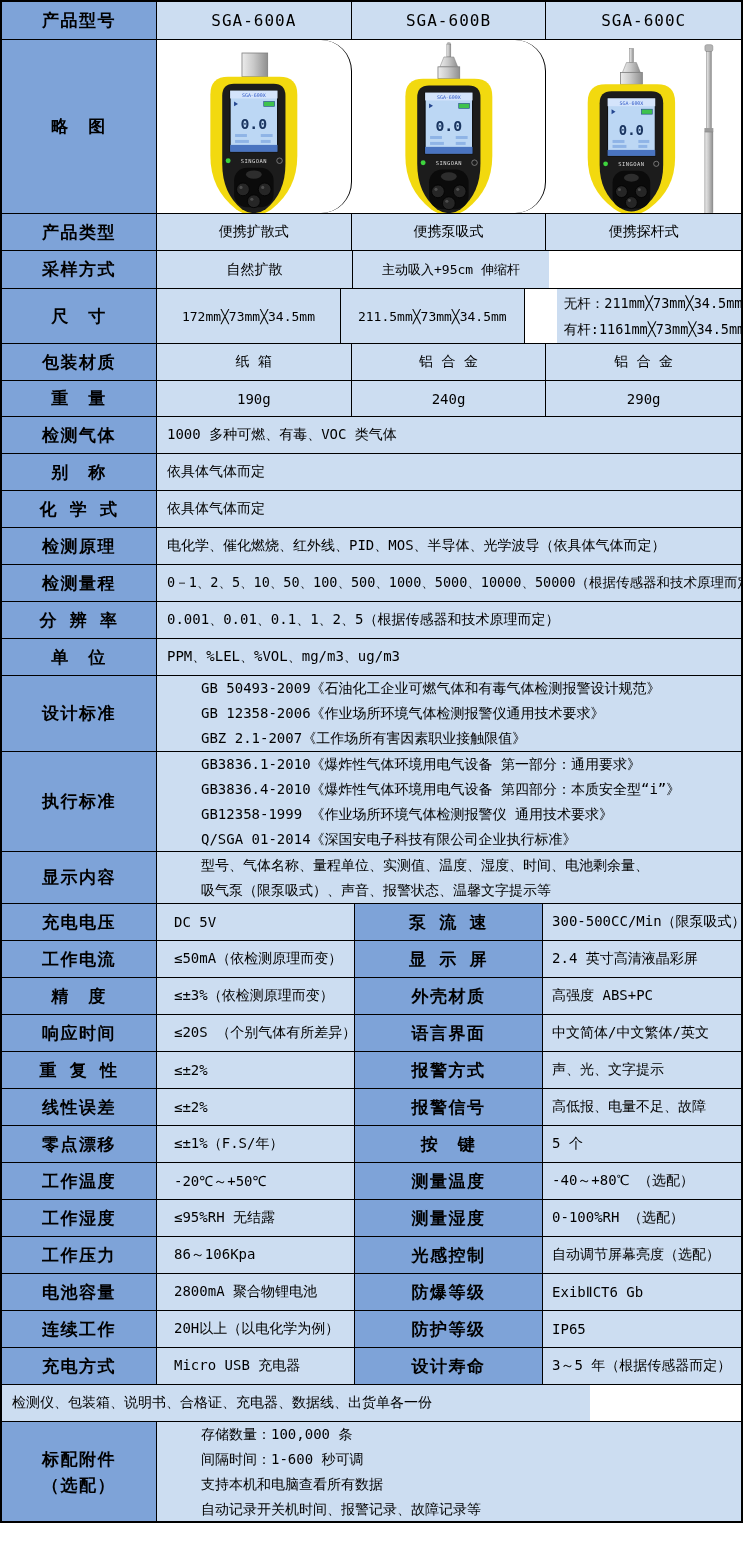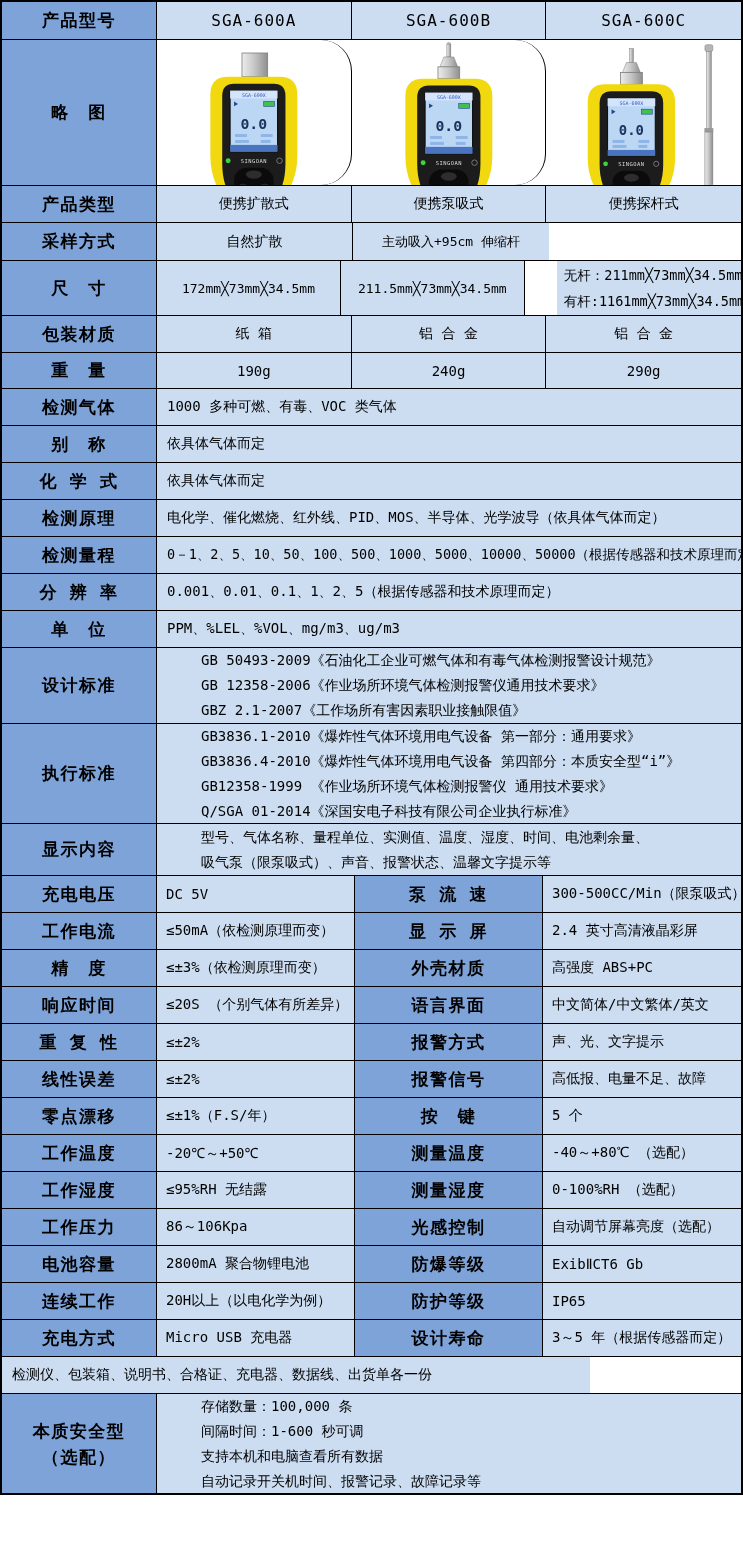--- a/index.html
+++ b/index.html
@@ -10,38 +10,38 @@
   .cell{box-sizing:border-box;border-right:1.5px solid #000;display:flex;align-items:center;justify-content:center;overflow:hidden;}
   .cell:last-child{border-right:none;}
   .lab{width:155px;background:#7ea3d8;font-weight:bold;font-size:17px;letter-spacing:1.5px;text-align:center;flex-shrink:0;}
   .lab.two-line{flex-direction:column;line-height:26px;}
   .val{background:#ccddf1;font-size:14px;}
   .col3{width:196px;}
   .imgcell{width:196px;background:#ffffff;align-items:flex-start;justify-content:center;border-radius:31px;}
   .wide{width:588px;justify-content:flex-start;padding-left:10px;font-size:14px;white-space:nowrap;}
   .wide.lines{flex-direction:column;align-items:flex-start;justify-content:center;line-height:25px;padding-left:44px;}
   .size-c{flex-direction:column;align-items:flex-start;justify-content:center;padding-left:7px;line-height:26px;font-size:13.5px;white-space:nowrap;margin-left:32px;}
-  .pv1{width:200px;justify-content:flex-start;padding-left:9px;white-space:nowrap;}
+  .pv1{width:200px;justify-content:flex-start;padding-left:17px;white-space:nowrap;}
   .pl2{width:188px;}
   .pv2{width:200px;justify-content:flex-start;padding-left:9px;white-space:nowrap;}
   .hmodel{font-size:16px;letter-spacing:1px;}
 </style>
 </head>
 <body>
 
 <div class="tbl">
 
   <div class="row" style="height:38px">
     <div class="cell lab">产品型号</div>
     <div class="cell val col3 hmodel">SGA-600A</div>
     <div class="cell val col3 hmodel">SGA-600B</div>
     <div class="cell val col3 hmodel">SGA-600C</div>
   </div>
 
-  <div class="row" style="height:146px">
+  <div class="row" style="height:174px">
     <div class="cell lab">略　图</div>
 
     <div class="cell imgcell">
       <svg width="196" height="193" viewBox="0 0 196 193">
         <defs>
           <linearGradient id="gA" x1="0" y1="0" x2="1" y2="0">
             <stop offset="0" stop-color="#ececec"></stop>
               <stop offset="0.45" stop-color="#c9c9c9"></stop>
               <stop offset="1" stop-color="#8f8f8f"></stop>
           </linearGradient>
@@ -342,21 +342,21 @@
     <div class="cell lab pl2">设计寿命</div>
     <div class="cell val pv2">3～5 年（根据传感器而定）</div>
   </div>
 
   <div class="row" style="height:37px">
     <div class="cell val wide">检测仪、包装箱、说明书、合格证、充电器、数据线、出货单各一份</div>
   </div>
 
   <div class="row" style="height:99px">
     <div class="cell lab two-line">
-      <div>本质安全型</div>
+      <div>标配附件</div>
       <div>（选配）</div>
     </div>
     <div class="cell val wide lines">
       <div>存储数量：100,000 条</div>
       <div>间隔时间：1-600 秒可调</div>
       <div>支持本机和电脑查看所有数据</div>
       <div>自动记录开关机时间、报警记录、故障记录等</div>
     </div>
   </div>
 

